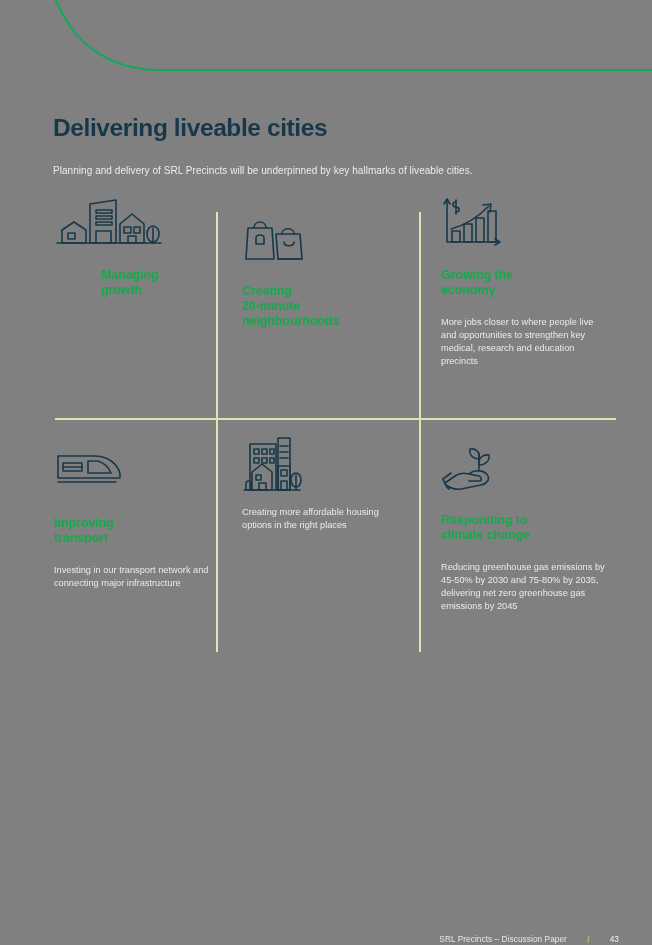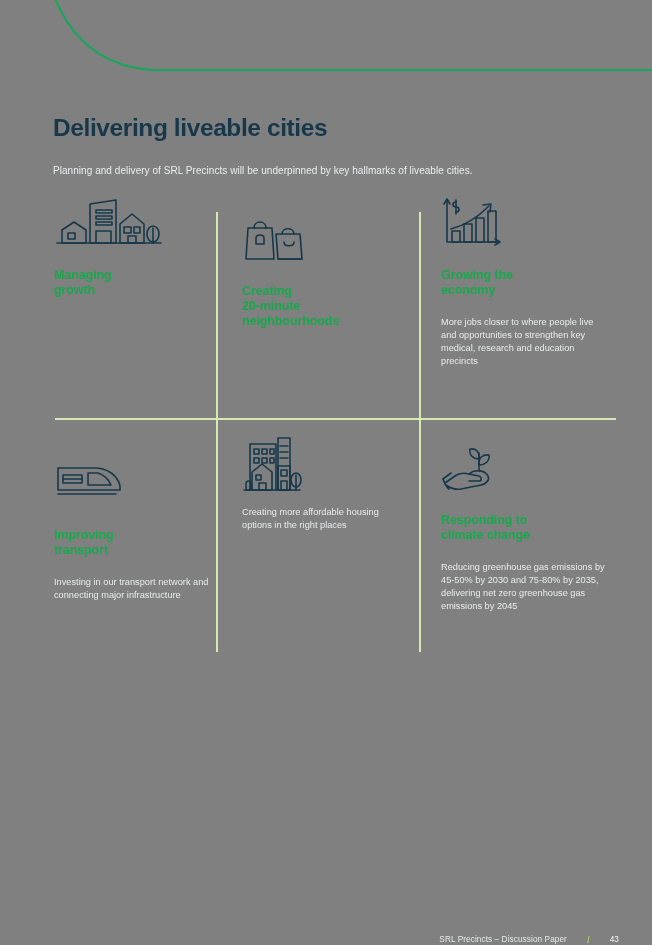--- a/index.html
+++ b/index.html
@@ -81,21 +81,21 @@
     top: 220px;
   }
 
   .cell {
     position: absolute;
     width: 160px;
   }
   .cell.c0 { left: 15px;  top: 0px;   }
   .cell.c1 { left: 203px; top: 16px;   }
   .cell.c2 { left: 402px; top: 0px;   }
-  .cell.c3 { left: 15px;  top: 260px; }
+  .cell.c3 { left: 15px;  top: 248px; }
   .cell.c4 { left: 203px; top: 238px; }
   .cell.c5 { left: 402px; top: 245px; }
 
   .cell-icon {
     height: 58px;
     display: block;
     margin-bottom: 12px;
   }
   .cell-icon svg {
     display: block;
@@ -174,21 +174,21 @@
           <rect x="42" y="24" width="16" height="3"></rect>
           <path d="M42 45 L42 33 L57 33 L57 45"></path>
           <path d="M66 45 L66 26 L78 16 L90 26 L90 45 Z"></path>
           <rect x="70" y="29" width="7" height="6"></rect>
           <rect x="80" y="29" width="6" height="6"></rect>
           <rect x="74" y="38" width="8" height="7"></rect>
           <ellipse cx="99" cy="36" rx="6" ry="8"></ellipse>
           <path d="M99 30 L99 45"></path>
         </svg>
       </span>
-      <h2 class="cell-title" style="white-space: pre-line;">Managing
+      <h2 class="cell-title" style="white-space: pre-line; margin-left: 47px;">Managing
 growth</h2>
     </div>
 
     <div class="cell c1">
       <span class="cell-icon">
         <svg width="66" height="50" viewBox="0 0 66 50" fill="none" stroke="#17384a" stroke-width="1.6" stroke-linejoin="round" stroke-linecap="round">
           <path d="M6 14 L30 14 L32 45 L4 45 Z"></path>
           <path d="M12 14 C12 6, 24 6, 24 14"></path>
           <path d="M14 24 C14 20, 22 20, 22 24 L22 30 L14 30 Z"></path>
           <path d="M34 20 L58 20 L60 45 L36 45 Z"></path>

